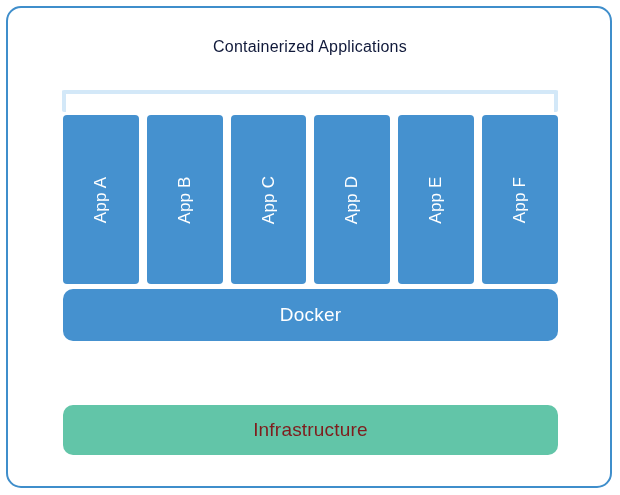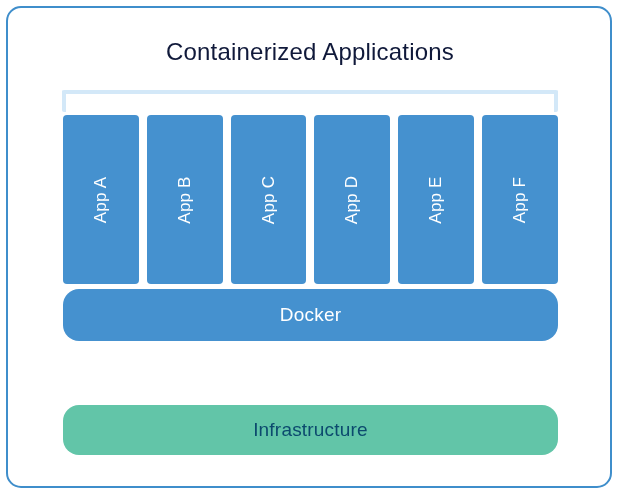--- a/index.html
+++ b/index.html
@@ -34,21 +34,21 @@
     background: #ffffff;
   }
 
   
   #page-title {
     position: absolute;
     left: 0;
     top: 38px;
     width: 620px;
     text-align: center;
-    font-size: 24px;
+    font-size: 16px;
     color: #10193a;
     letter-spacing: 0.2px;
   }
 
   
   #app-bracket {
     position: absolute;
     left: 62px;
     top: 90px;
     width: 496px;
@@ -85,21 +85,21 @@
     color: #ffffff;
     font-size: 17px;
     letter-spacing: 0.2px;
   }
 
   
   .layer-bar {
     position: absolute;
     left: 63px;
     width: 495px;
-    border-radius: 16px;
+    border-radius: 10px;
     display: flex;
     align-items: center;
     justify-content: center;
     font-size: 19px;
     letter-spacing: 0.2px;
     box-sizing: border-box;
   }
   #layer-docker {
     top: 289px;
     height: 52px;
@@ -109,21 +109,21 @@
   #layer-host-os {
     top: 347px;
     height: 47px;
     background: #d3e8f8;
     color: #10193a;
   }
   #layer-infrastructure {
     top: 405px;
     height: 50px;
     background: #62c5a8;
-    color: #0c4a6e;
+    color: #7f1d1d;
   }
 </style>
 </head>
 <body>
 
 <div id="diagram-root">
 
   <div id="outer-frame"></div>
 
   <div id="page-title">Containerized Applications</div>

